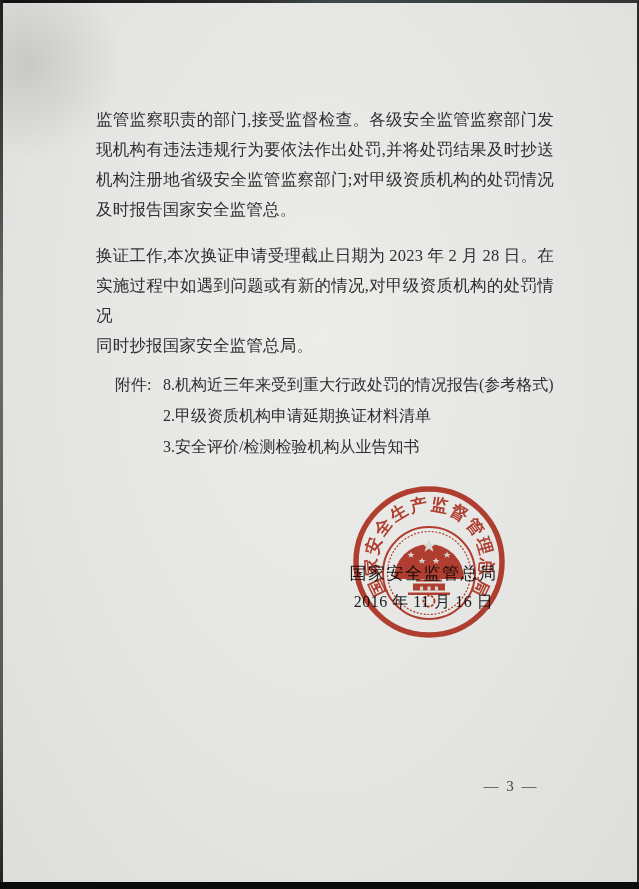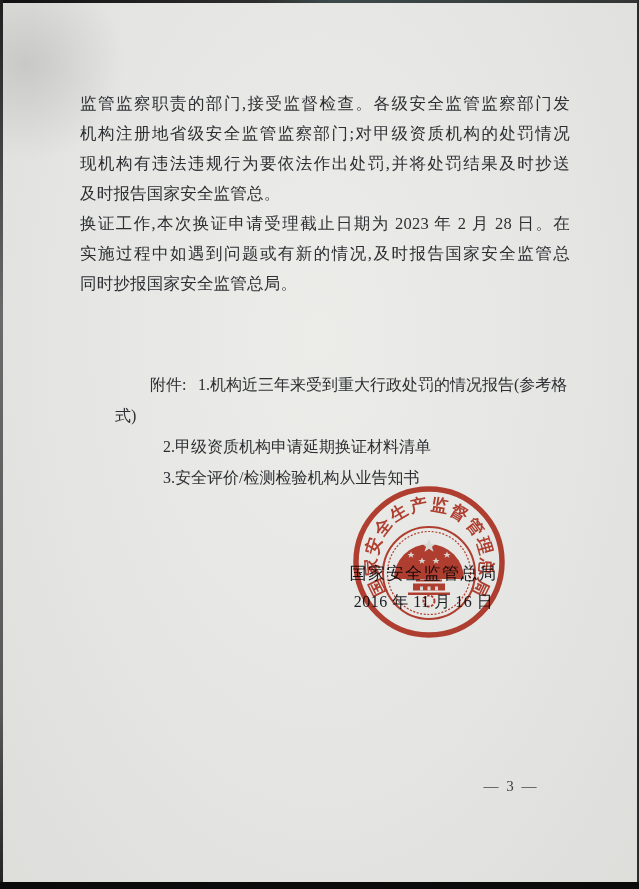--- a/index.html
+++ b/index.html
@@ -23,29 +23,29 @@
   .edge-bottom{position:absolute;left:0;bottom:0;width:639px;height:7px;background:#0b0b0b;}
   .edge-left{position:absolute;left:0;top:0;width:3px;height:889px;
     background:linear-gradient(180deg,#1e1e1e,#6a6a6a 35%,#585858 80%,#222);}
   .edge-right{position:absolute;right:0;top:0;width:2px;height:889px;background:#2c2c2c;}
   .corner-smudge{position:absolute;left:0;top:0;width:150px;height:160px;
     background:radial-gradient(circle at 18% 40%, rgba(110,110,108,.22), transparent 62%);}
 
   
   .doc-body{position:absolute;left:80px;top:89px;width:490px;
     font-size:16.5px;line-height:30px;letter-spacing:.2px;}
-  .doc-body p{margin:0;}
+  .doc-body p{margin:16px;}
   .line{display:block;text-align:justify;text-align-last:justify;}
   .line.end{text-align-last:left;}
   .line.indent{text-indent:2em;}
 
   
   .attachments{position:absolute;left:115px;top:369px;width:470px;
     font-size:16px;line-height:31px;}
-  .att-label{display:inline-block;width:48px;margin-left:35px;}
+  .att-label{display:inline-block;width:48px;}
   .att-rest{padding-left:48px;}
 
   
   .signature{position:absolute;left:336px;top:563px;width:175px;text-align:center;z-index:1;color:#1c1d22;}
   .issuer{font-size:17px;line-height:21px;letter-spacing:1.5px;}
   .date{font-size:16px;line-height:20px;margin-top:8px;letter-spacing:.5px;}
 
   
   .seal{position:absolute;left:349px;top:482px;width:160px;height:160px;
     z-index:2;mix-blend-mode:multiply;opacity:.92;filter:blur(.35px);}
@@ -65,34 +65,34 @@
 
   <div class="corner-smudge"></div>
   <div class="edge-top"></div>
   <div class="edge-left"></div>
   <div class="edge-right"></div>
   <div class="edge-bottom"></div>
 
   <div class="doc-body">
     <p>
       <span class="line">监管监察职责的部门,接受监督检查。各级安全监管监察部门发</span>
+      <span class="line">现机构有违法违规行为要依法作出处罚,并将处罚结果及时抄送</span>
       <span class="line">机构注册地省级安全监管监察部门;对甲级资质机构的处罚情况</span>
-      <span class="line">现机构有违法违规行为要依法作出处罚,并将处罚结果及时抄送</span>
       <span class="line end">及时报告国家安全监管总。</span>
     </p>
     <p>
       <span class="line">换证工作,本次换证申请受理截止日期为 2023 年 2 月 28 日。在</span>
-      <span class="line">实施过程中如遇到问题或有新的情况,及时报告国家安全监管总</span>
+      <span class="line">实施过程中如遇到问题或有新的情况,对甲级资质机构的处罚情况</span>
       <span class="line end">同时抄报国家安全监管总局。</span>
     </p>
   </div>
 
   <div class="attachments">
     <div class="att-line">
-      <span class="att-label">附件:</span><span>1.机构近三年来受到重大行政处罚的情况报告(参考格式)</span>
+      <span class="att-label">附件:</span><span>8.机构近三年来受到重大行政处罚的情况报告(参考格式)</span>
     </div>
     <div class="att-line att-rest">2.甲级资质机构申请延期换证材料清单</div>
     <div class="att-line att-rest">3.安全评价/检测检验机构从业告知书</div>
   </div>
 
   <div class="signature">
     <div class="issuer">国家安全监管总局</div>
     <div class="date">2016 年 11 月 16 日</div>
   </div>
 

